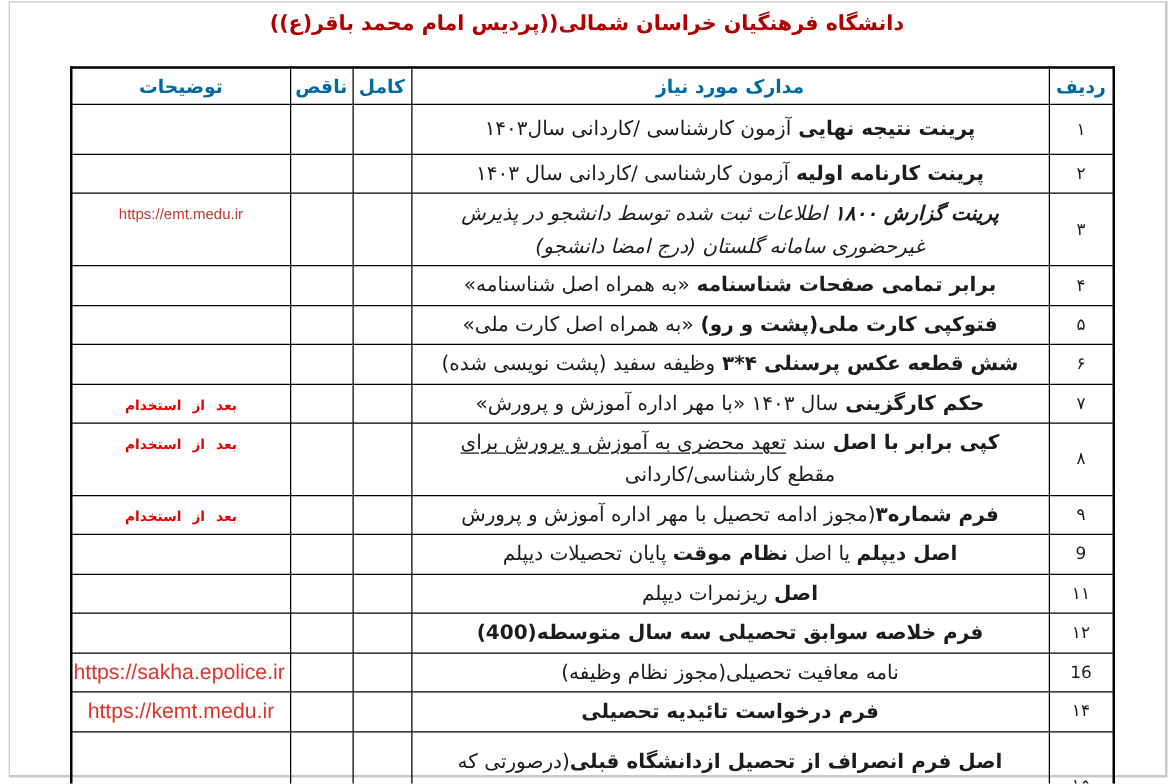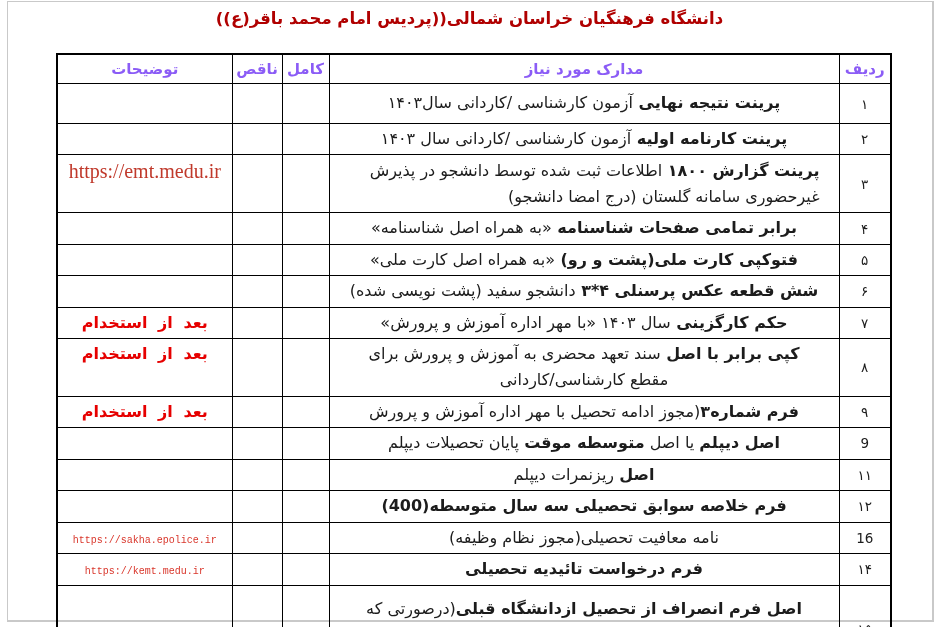--- a/index.html
+++ b/index.html
@@ -18,45 +18,45 @@
     color:var(--title_red,#b00000);
   }
   table.doc-table{
     position:absolute;top:53px;right:47px;width:834px;
     border-collapse:collapse;table-layout:fixed;
     border:2px solid #000;
   }
   .doc-table th,.doc-table td{border:1px solid #000;overflow:hidden;}
   .doc-table thead th{
     height:26px;font-size:15px;font-weight:bold;text-align:center;
-    vertical-align:middle;padding:1px 2px;color:#8b5cf6;
+    vertical-align:middle;padding:1px 2px;color:#0369a1;
   }
   td.c-no{text-align:center;vertical-align:middle;font-size:13.5px;padding:0;}
   td.c-doc{
     font-size:16px;text-align:center;vertical-align:middle;
     padding:2px 19px;line-height:1.65;
   }
-  td.c-doc.a-right{text-align:right;}
+  td.c-doc.a-right{text-align:center;font-style:italic;}
   td.c-doc.tall{line-height:2.6;}
   td.c-doc b{font-weight:bold;}
-  .u{text-underline-offset:3px;}
+  .u{text-decoration:underline;text-underline-offset:3px;}
   td.c-chk{padding:0;}
   td.c-note{text-align:center;vertical-align:top;padding:5px 4px 2px 4px;}
   .note-emp{
     color:var(--employment_red,#e60000);font-weight:bold;
-    font-size:16px;word-spacing:5px;white-space:nowrap;text-align:center;
+    font-size:11px;word-spacing:5px;white-space:nowrap;text-align:center;
   }
   .note-url-serif{
     color:var(--url_serif_red,#c0392b);
-    font-family:Liberation Serif, serif;font-size:20px;
+    font-family:Liberation Sans, sans-serif;font-size:12px;
     direction:ltr;unicode-bidi:embed;white-space:nowrap;
   }
   .note-url-sans{
     color:var(--url_sans_red,#d9362b);
-    font-family:Liberation Mono, monospace;font-size:10px;
+    font-family:Liberation Sans, sans-serif;font-size:17px;
     direction:ltr;unicode-bidi:embed;white-space:nowrap;
   }
 </style>
 </head>
 <body>
 
 <div class="page">
   <div class="page-frame"></div>
 
   <h1 class="title">دانشگاه فرهنگیان خراسان شمالی((پردیس امام محمد باقر(ع))</h1>
@@ -109,21 +109,21 @@
         </tr>
         <tr style="height: 30px;">
           <td class="c-no">۵</td>
           <td class="c-doc"><b>فتوکپی کارت ملی(پشت و رو) </b><span>«به همراه اصل کارت ملی»</span></td>
           <td class="c-chk"></td>
           <td class="c-chk"></td>
           <td class="c-note"></td>
         </tr>
         <tr style="height: 31px;">
           <td class="c-no">۶</td>
-          <td class="c-doc"><b>شش قطعه عکس پرسنلی ۴*۳ </b><span>دانشجو سفید (پشت نویسی شده)</span></td>
+          <td class="c-doc"><b>شش قطعه عکس پرسنلی ۴*۳ </b><span>وظیفه سفید (پشت نویسی شده)</span></td>
           <td class="c-chk"></td>
           <td class="c-chk"></td>
           <td class="c-note"></td>
         </tr>
         <tr style="height: 30px;">
           <td class="c-no">۷</td>
           <td class="c-doc"><b>حکم کارگزینی </b><span>سال ۱۴۰۳ «با مهر اداره آموزش و پرورش»</span></td>
           <td class="c-chk"></td>
           <td class="c-chk"></td>
           <td class="c-note"><span class="note-emp">بعد از استخدام</span></td>
@@ -137,21 +137,21 @@
         </tr>
         <tr style="height: 30px;">
           <td class="c-no">۹</td>
           <td class="c-doc"><b>فرم شماره۳</b><span>(مجوز ادامه تحصیل با مهر اداره آموزش و پرورش</span></td>
           <td class="c-chk"></td>
           <td class="c-chk"></td>
           <td class="c-note"><span class="note-emp">بعد از استخدام</span></td>
         </tr>
         <tr style="height: 30px;">
           <td class="c-no">9</td>
-          <td class="c-doc"><b>اصل دیپلم</b><span> یا اصل </span><b>متوسطه موقت</b><span> پایان تحصیلات دیپلم</span></td>
+          <td class="c-doc"><b>اصل دیپلم</b><span> یا اصل </span><b>نظام موقت</b><span> پایان تحصیلات دیپلم</span></td>
           <td class="c-chk"></td>
           <td class="c-chk"></td>
           <td class="c-note"></td>
         </tr>
         <tr style="height: 26px;">
           <td class="c-no">۱۱</td>
           <td class="c-doc"><b>اصل</b><span> ریزنمرات دیپلم</span></td>
           <td class="c-chk"></td>
           <td class="c-chk"></td>
           <td class="c-note"></td>

